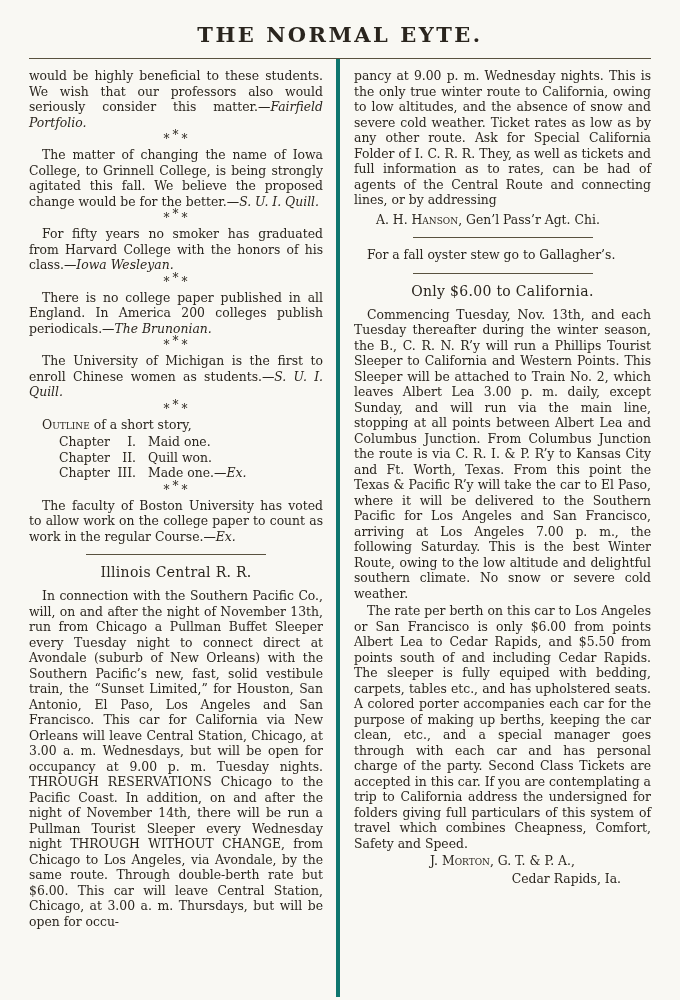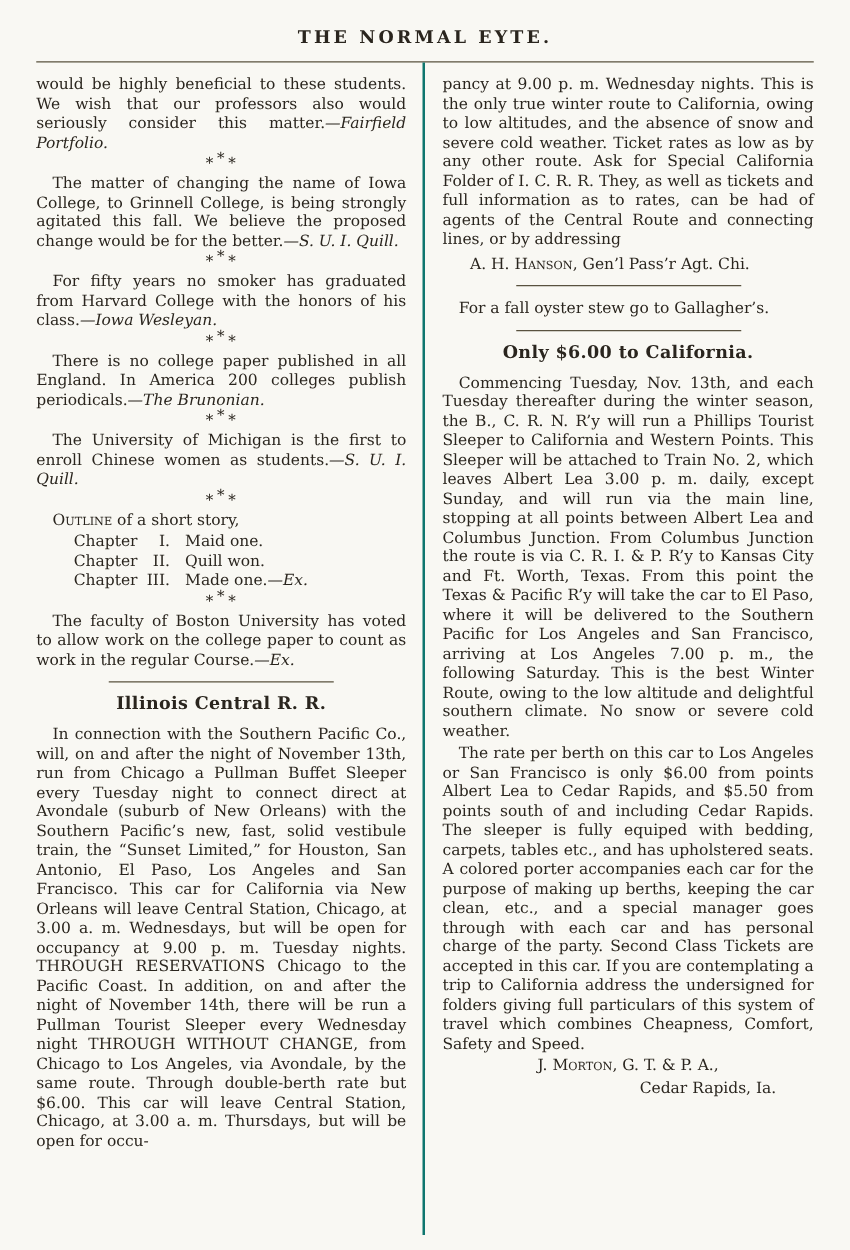--- a/index.html
+++ b/index.html
@@ -13,41 +13,41 @@
     background: #f9f8f3;
     color: #2a251e;
     font-family: "DejaVu Serif", "Liberation Serif", serif;
     overflow: hidden;
     position: relative;
   }
 
   .masthead { padding-top: 22px; text-align: center; }
   .masthead h1 {
     margin: 0;
-    font-size: 14px;
+    font-size: 21px;
     font-weight: 700;
     letter-spacing: 2.5px;
   }
 
   .head-rule {
     width: 622px;
     margin: 11px auto 0;
     border-top: 1px solid #59523f;
     height: 0;
   }
 
   .columns {
     display: flex;
     width: 622px;
     height: 938px;
     margin: 0 auto;
     align-items: stretch;
   }
   .col { width: 50%; padding-top: 9px; }
-  .col-left  { padding-right: 13px; border-right: 2px solid #0f766e; }
+  .col-left  { padding-right: 13px; border-right: 4px solid #0f766e; }
   .col-right { padding-left: 14px; }
 
   .para {
     margin: 0 0 2px 0;
     font-size: 12.4px;
     line-height: 15.5px;
     text-align: justify;
     text-indent: 13px;
   }
   .para.noindent { text-indent: 0; }
@@ -68,21 +68,21 @@
     width: 180px;
     margin: 10px auto 9px;
     border-top: 1px solid #59523f;
     height: 0;
   }
 
   .article-heading {
     margin: 3px 0 8px 0;
     text-align: center;
     font-size: 14px;
-    font-weight: 700;
+    font-weight: 400;
     letter-spacing: 0.3px;
   }
 
   .chapter-row {
     display: flex;
     font-size: 12.4px;
     line-height: 15.5px;
     padding-left: 30px;
     text-align: left;
   }

